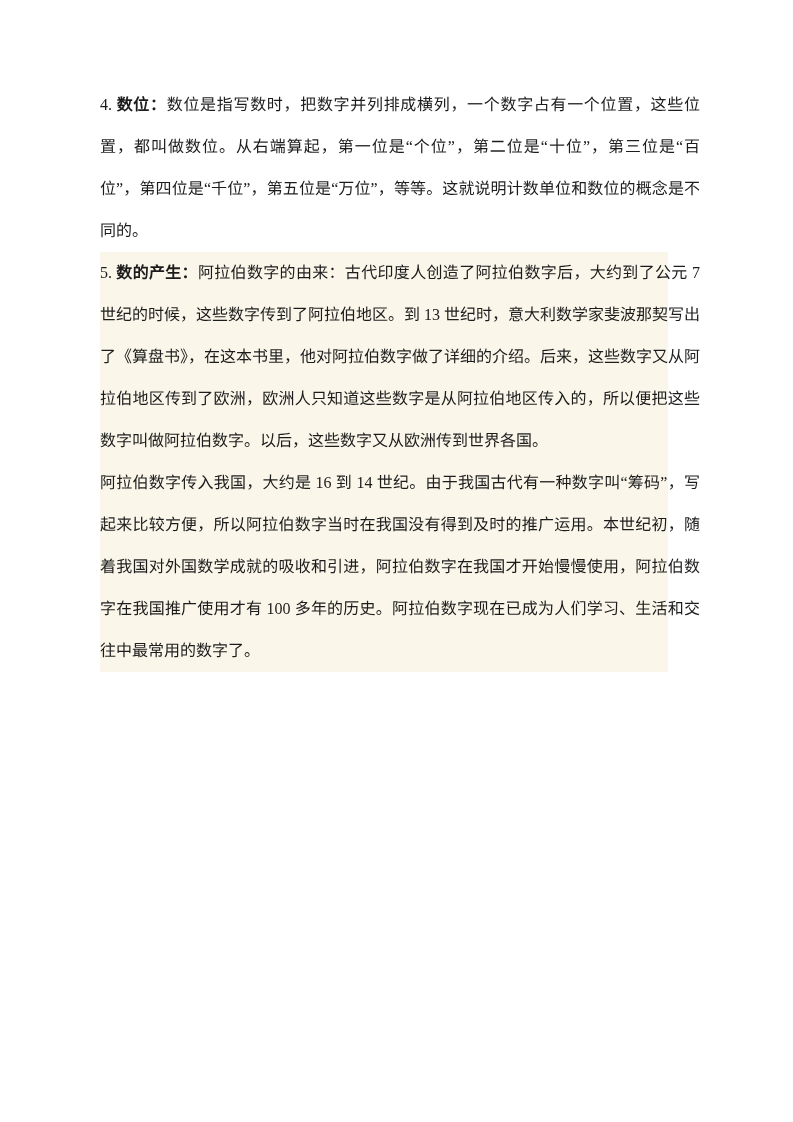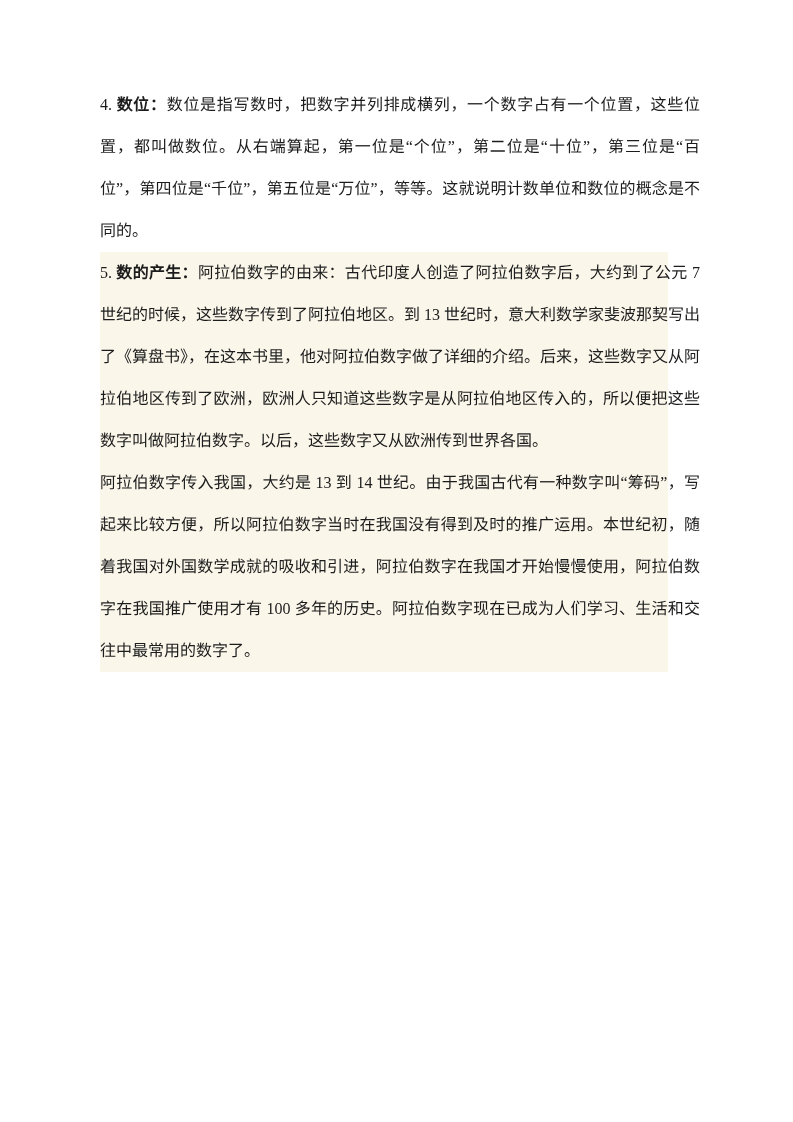--- a/index.html
+++ b/index.html
@@ -46,18 +46,18 @@
 </head>
 <body>
 
 <main class="page">
   <div class="content" style="color: rgb(28, 28, 28);">
 
     <p class="para"><span class="entry-number">4.</span><span class="entry-term">数位：</span><span class="entry-body">数位是指写数时，把数字并列排成横列，一个数字占有一个位置，这些位置，都叫做数位。从右端算起，第一位是“个位”，第二位是“十位”，第三位是“百位”，第四位是“千位”，第五位是“万位”，等等。这就说明计数单位和数位的概念是不同的。</span></p>
 
     <div class="highlight-block" style="--hl: #faf6ea;">
       <p class="para"><span class="entry-number">5.</span><span class="entry-term">数的产生：</span><span class="entry-body">阿拉伯数字的由来：古代印度人创造了阿拉伯数字后，大约到了公元 7 世纪的时候，这些数字传到了阿拉伯地区。到 13 世纪时，意大利数学家斐波那契写出了《算盘书》，在这本书里，他对阿拉伯数字做了详细的介绍。后来，这些数字又从阿拉伯地区传到了欧洲，欧洲人只知道这些数字是从阿拉伯地区传入的，所以便把这些数字叫做阿拉伯数字。以后，这些数字又从欧洲传到世界各国。</span></p>
-      <p class="para"><span class="entry-body">阿拉伯数字传入我国，大约是 13 到 14 世纪。由于我国古代有一种数字叫“筹码”，写起来比较方便，所以阿拉伯数字当时在我国没有得到及时的推广运用。本世纪初，随着我国对外国数学成就的吸收和引进，阿拉伯数字在我国才开始慢慢使用，阿拉伯数字在我国推广使用才有 100 多年的历史。阿拉伯数字现在已成为人们学习、生活和交往中最常用的数字了。</span></p>
+      <p class="para"><span class="entry-body">阿拉伯数字传入我国，大约是 16 到 14 世纪。由于我国古代有一种数字叫“筹码”，写起来比较方便，所以阿拉伯数字当时在我国没有得到及时的推广运用。本世纪初，随着我国对外国数学成就的吸收和引进，阿拉伯数字在我国才开始慢慢使用，阿拉伯数字在我国推广使用才有 100 多年的历史。阿拉伯数字现在已成为人们学习、生活和交往中最常用的数字了。</span></p>
     </div>
 
 
   </div>
 </main>
 
 </body></html>

